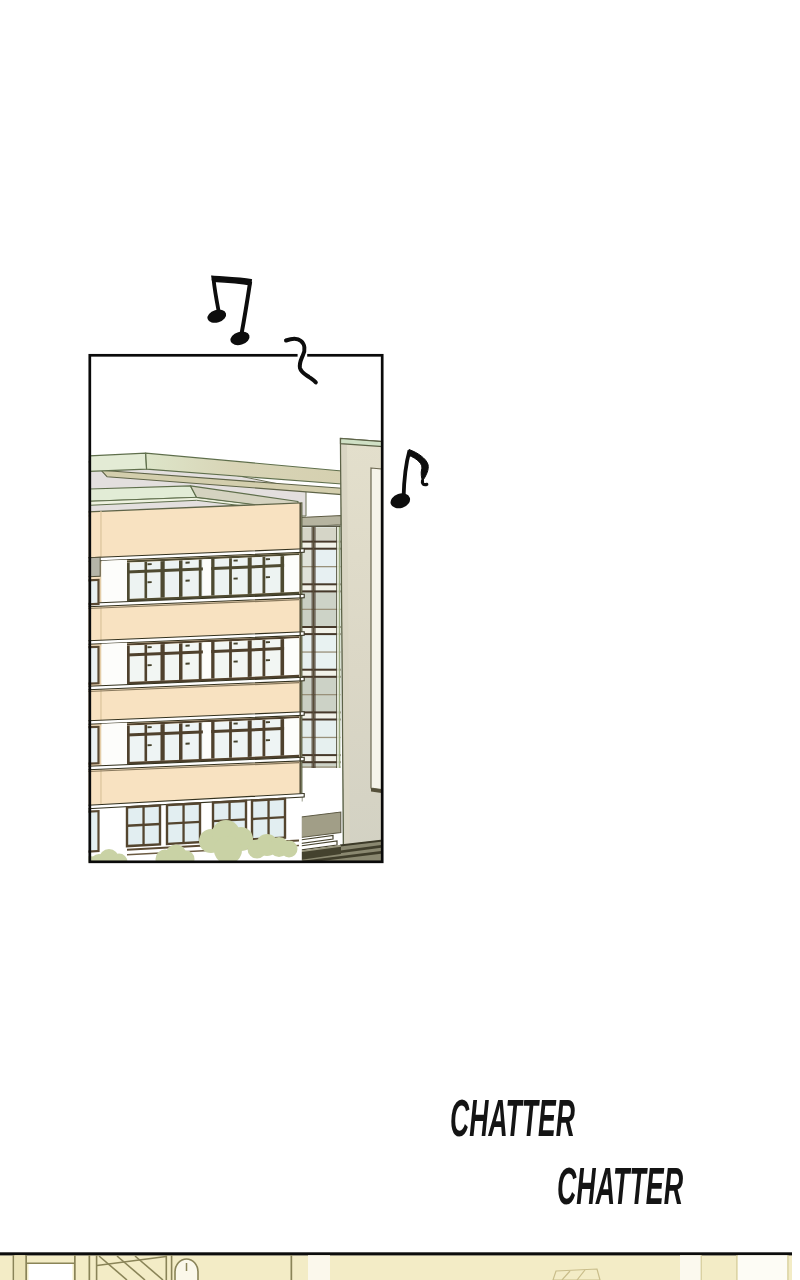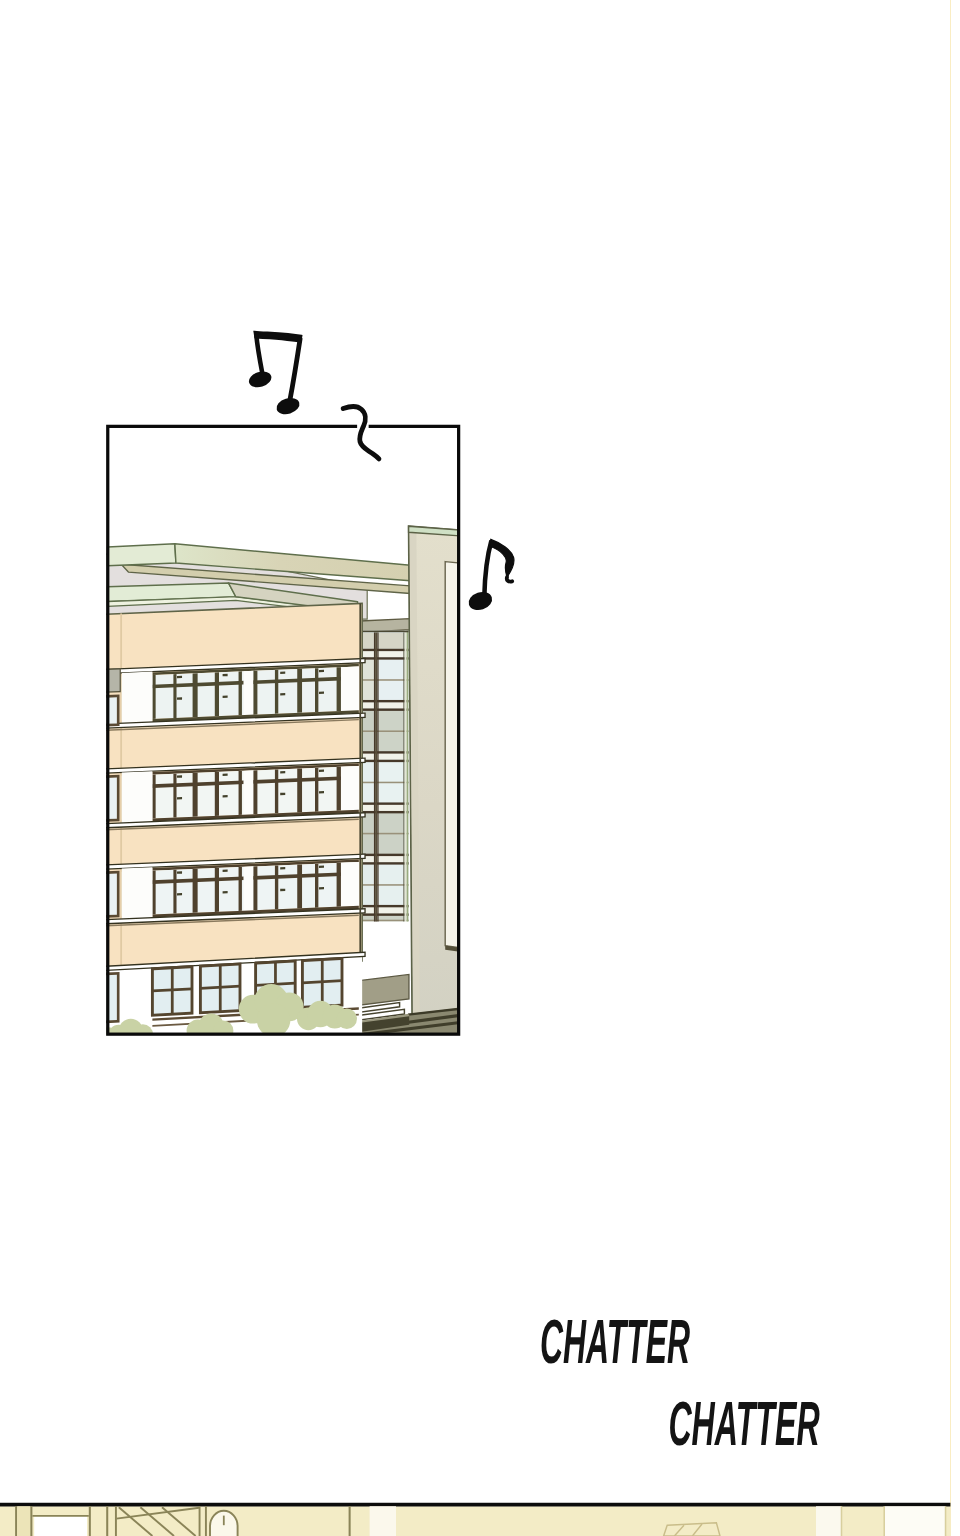--- a/index.html
+++ b/index.html
@@ -1,16 +1,16 @@
 <!DOCTYPE html>
 <html><head>
 <meta charset="utf-8">
 <style>
   html,body{margin:0;padding:0;background:#ffffff;}
-  #page{position:relative;width:792px;height:1280px;background:#eab308;overflow:hidden;
+  #page{position:relative;width:792px;height:1280px;background:#fca5a5;overflow:hidden;
         font-family:"Liberation Sans", sans-serif;}
   svg{display:block;}
 </style>
 </head>
 <body>
 <div id="page">
 <svg width="800" height="1280" viewBox="0 0 800 1280">
 <defs>
   <linearGradient id="fasciaG" x1="0" y1="0" x2="1" y2="0">
     <stop offset="0" stop-color="#dde5c9"></stop>

